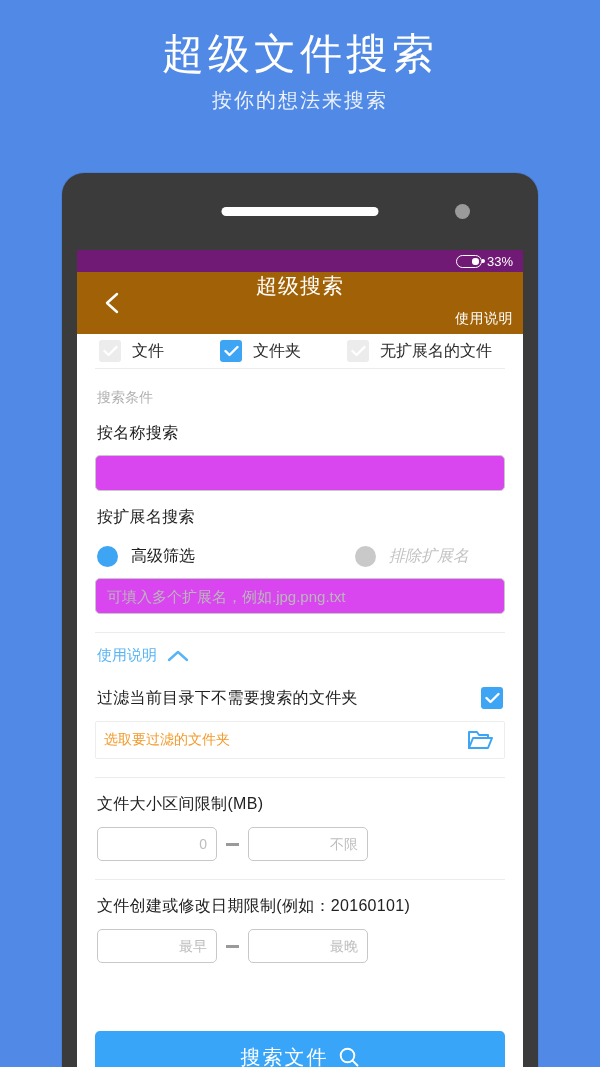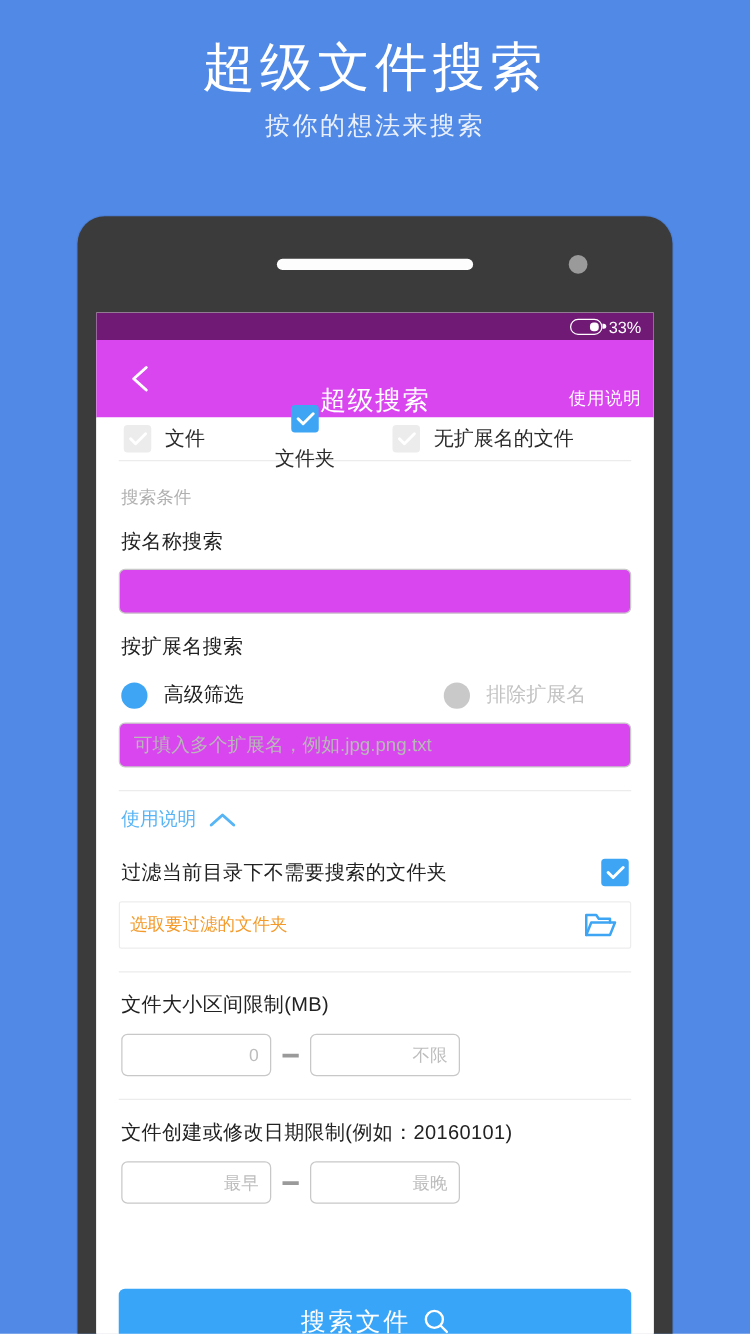--- a/index.html
+++ b/index.html
@@ -95,24 +95,24 @@
     background: #ffffff;
     border-radius: 3px;
     margin-left: auto;
     margin-right: 2px;
   }
   .battery-pct { color: #ffffff; font-size: 13px; }
 
   
   .appbar {
     height: 62px;
-    background: #d946ef;
+    background: #a16207;
     position: relative;
     display: flex;
-    align-items: flex-end;
+    align-items: flex-start;
     font-family: Liberation Serif, serif;
   }
   .back-btn {
     position: absolute;
     left: 22px; top: 50%;
     transform: translateY(-50%);
     width: 26px; height: 26px;
     display: flex; align-items: center; justify-content: center;
   }
   .appbar-title {
@@ -140,21 +140,21 @@
 
   
   .type-row {
     display: flex;
     align-items: center;
     height: 35px;
     border-bottom: 1px solid #ececec;
   }
   .type-item { display: flex; align-items: center; gap: 11px; }
   .type-item.t0 { margin-left: 4px; }
-  .type-item.t1 { margin-left: 56px; flex-direction: column; }
+  .type-item.t1 { margin-left: 56px; }
   .type-item.t2 { margin-left: 46px; }
   .type-label { font-size: 16px; color: #2b2b2b; }
 
   .cbox {
     width: 22px; height: 22px;
     border-radius: 3px;
     display: flex; align-items: center; justify-content: center;
     flex: none;
   }
   .cbox.on  { background: #3da5f4; }
@@ -191,21 +191,21 @@
   .tinput::placeholder { color: #b8b8b8; }
 
   
   .radio-row {
     display: flex;
     align-items: center;
     padding-top: 18px;
     padding-left: 2px;
   }
   .radio-item { display: flex; align-items: center; gap: 13px; }
-  .radio-item.r1 { margin-left: 160px; }
+  .radio-item.r1 { margin-left: 160px; font-style: italic; }
   .dot { width: 21px; height: 21px; border-radius: 50%; flex: none; }
   .dot.on { background: #3da5f4; }
   .dot.off { background: #c9c9c9; }
   .radio-label { font-size: 16px; color: #1f1f1f; }
   .radio-label.muted { color: #c2c2c2; }
 
   .hr { height: 1px; background: #ececec; margin-top: 18px; }
 
   
   .adv-row {

